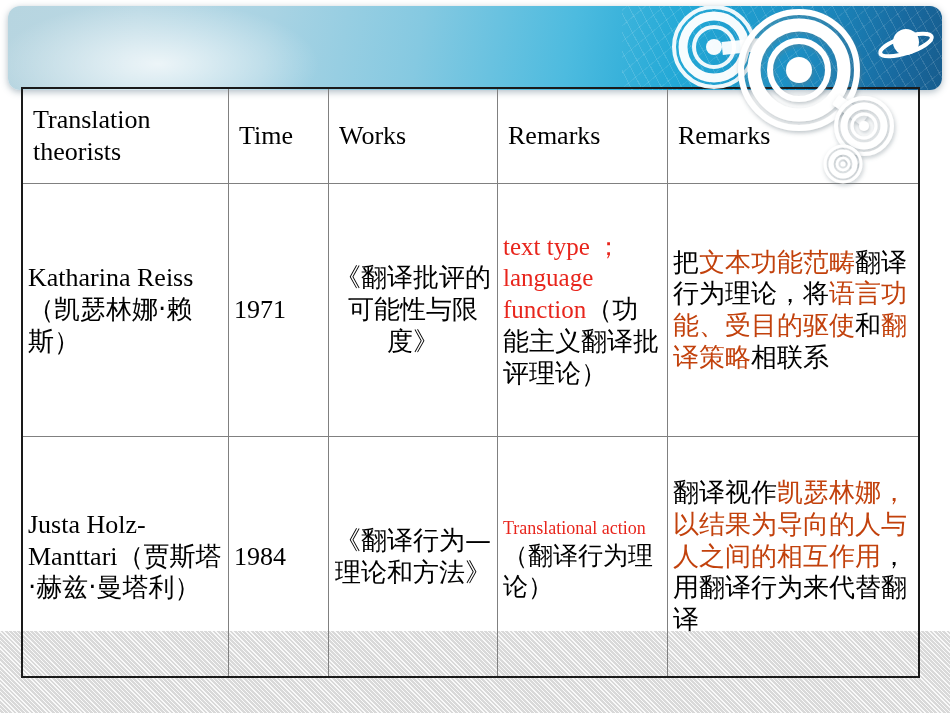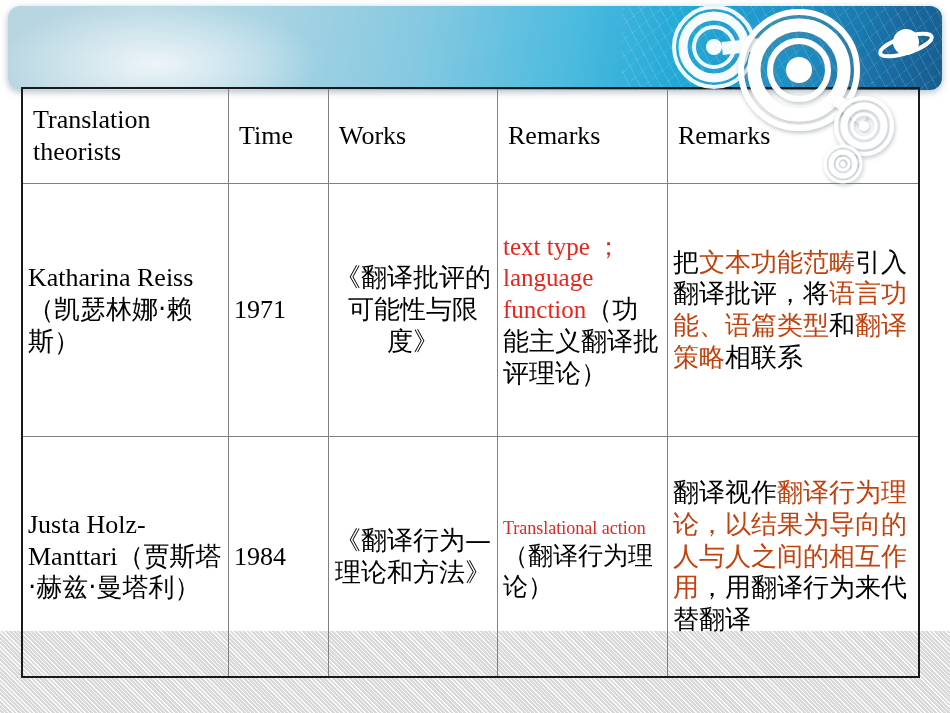--- a/index.html
+++ b/index.html
@@ -236,34 +236,34 @@
         <tr class="body-row row-1">
           <td class="col-a cell-name">
             <span>Katharina Reiss</span><span class="cjk">（凯瑟林娜·赖斯）</span>
           </td>
           <td class="col-b cell-time nowrapnum">1971</td>
           <td class="col-c cell-works cjk">《翻译批评的可能性与限度》</td>
           <td class="col-d cell-opin">
             <span class="en-red">text type ；language function</span><span class="cjk">（功能主义翻译批评理论）</span>
           </td>
           <td class="col-e cell-rem cjk">
-            <span><span>把</span><span class="hl-blue">文本功能范畴</span><span>引入翻译批评，将</span><span class="hl-blue">语言功能、语篇类型</span><span>和</span><span class="hl-blue">翻译策略</span><span>相联系</span></span>
+            <span><span>把</span><span class="hl-blue">文本功能范畴</span><span>翻译行为理论，将</span><span class="hl-blue">语言功能、受目的驱使</span><span>和</span><span class="hl-blue">翻译策略</span><span>相联系</span></span>
           </td>
         </tr>
 
         <tr class="body-row row-2">
           <td class="col-a cell-name">
             <span>Justa Holz-Manttari</span><span class="cjk">（贾斯塔·赫兹·曼塔利）</span>
           </td>
           <td class="col-b cell-time nowrapnum">1984</td>
           <td class="col-c cell-works cjk">《翻译行为—理论和方法》</td>
           <td class="col-d cell-opin">
             <span class="en-red">Translational action</span><span class="cjk">（翻译行为理论）</span>
           </td>
           <td class="col-e cell-rem cjk">
-            <span><span>翻译视作</span><span class="hl-blue">翻译行为理论，以结果为导向的人与人之间的相互作用</span><span>，用翻译行为来代替翻译</span></span>
+            <span><span>翻译视作</span><span class="hl-blue">凯瑟林娜，以结果为导向的人与人之间的相互作用</span><span>，用翻译行为来代替翻译</span></span>
           </td>
         </tr>
       </tbody>
     </table>
   </div>
 
 </div>
 
 </body></html>

